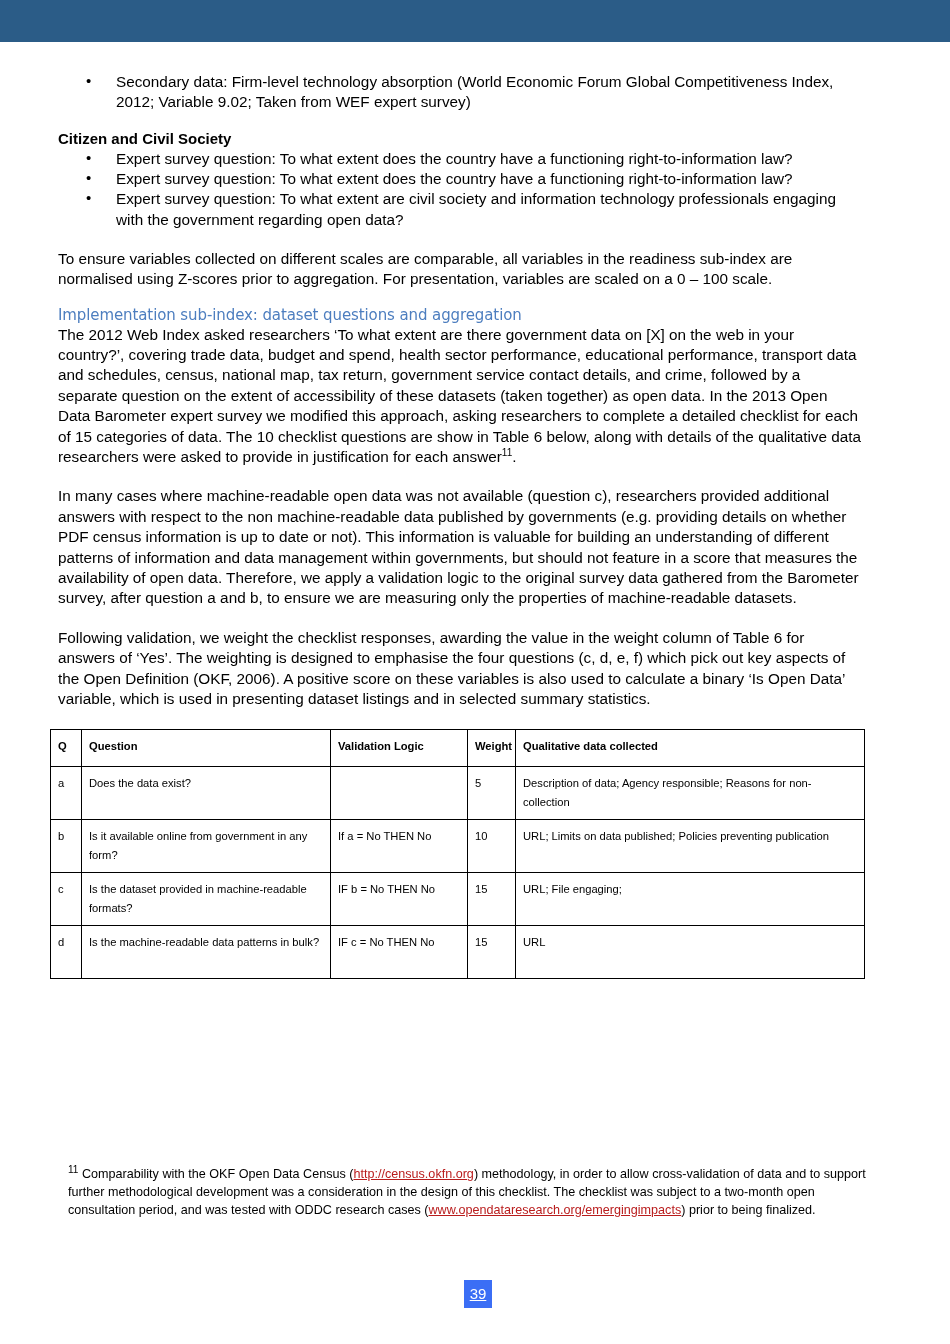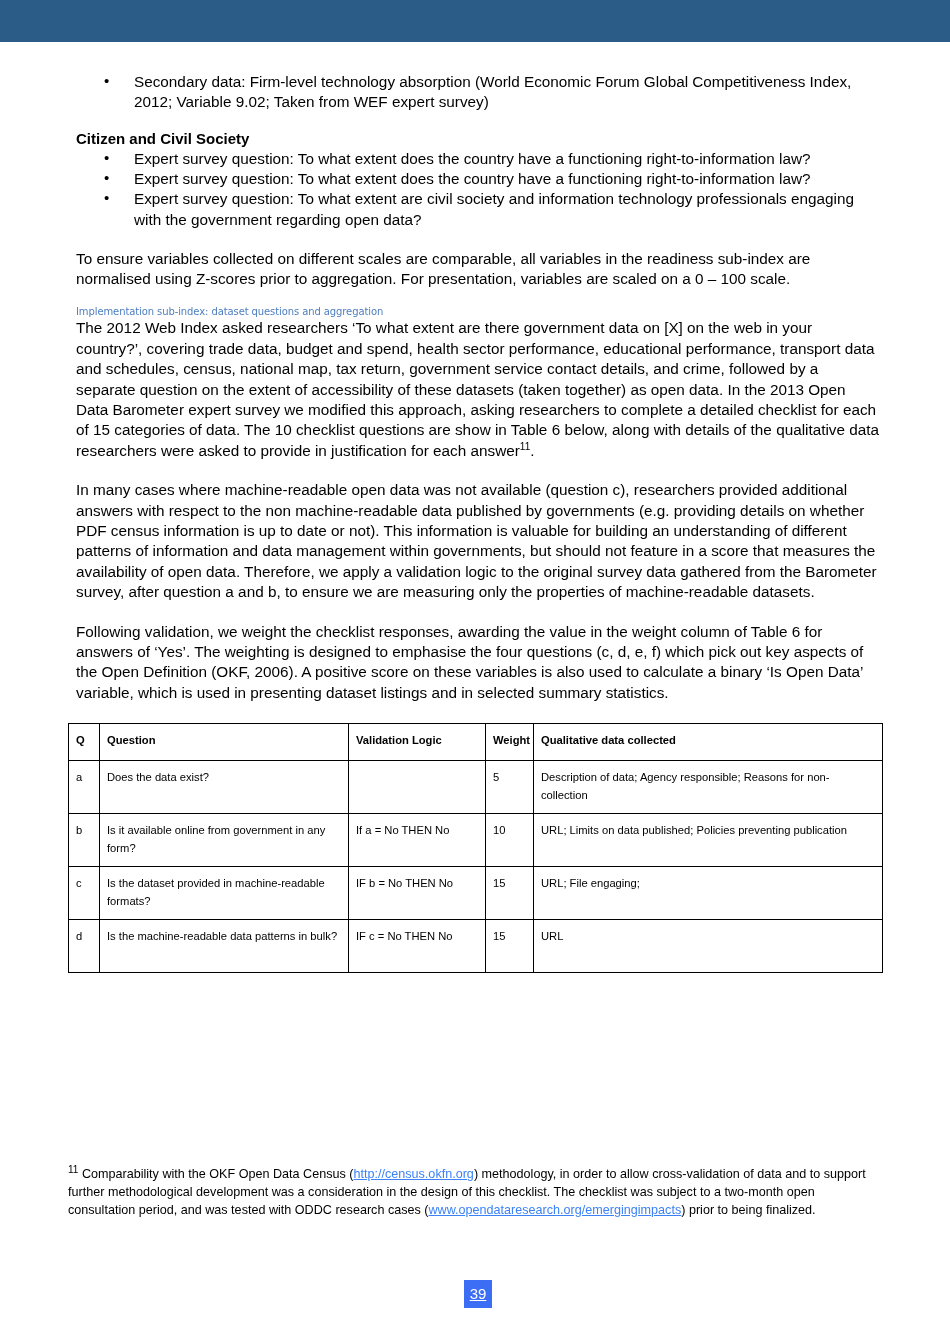--- a/index.html
+++ b/index.html
@@ -21,21 +21,21 @@
     position: absolute;
     left: 0; top: 0;
     width: 950px;
     height: 42px;
     background: #2b5c87;
   }
 
   
   #page-body {
     position: absolute;
-    left: 76px;
+    left: 58px;
     top: 72px;
     width: 806px;
   }
 
   
   .bullet-list {
     list-style: none;
     margin: 0;
     padding: 0;
   }
@@ -66,21 +66,21 @@
     font-size: 15.3px;
     line-height: 1.335;
     margin: 0;
   }
   .gap-md { height: 16px; }
   .gap-lg { height: 19px; }
 
   
   .section-heading {
     font-family: "DejaVu Sans", sans-serif;
-    font-size: 10px;
+    font-size: 15px;
     font-weight: normal;
     color: #4d7ebf;
     line-height: 1.25;
     margin: 0;
     letter-spacing: -0.1px;
   }
 
   sup.fn {
     font-size: 10px;
     vertical-align: super;
@@ -128,21 +128,21 @@
     width: 816px;
     font-size: 12.6px;
     line-height: 1.42;
   }
   #footnote-block sup {
     font-size: 10px;
     vertical-align: super;
     line-height: 0;
   }
   .fn-link {
-    color: #3b82f6;
+    color: #b91c1c;
     text-decoration: underline;
   }
 
   
   #page-number-badge {
     position: absolute;
     left: 464px;
     top: 1280px;
     width: 28px;
     height: 28px;

